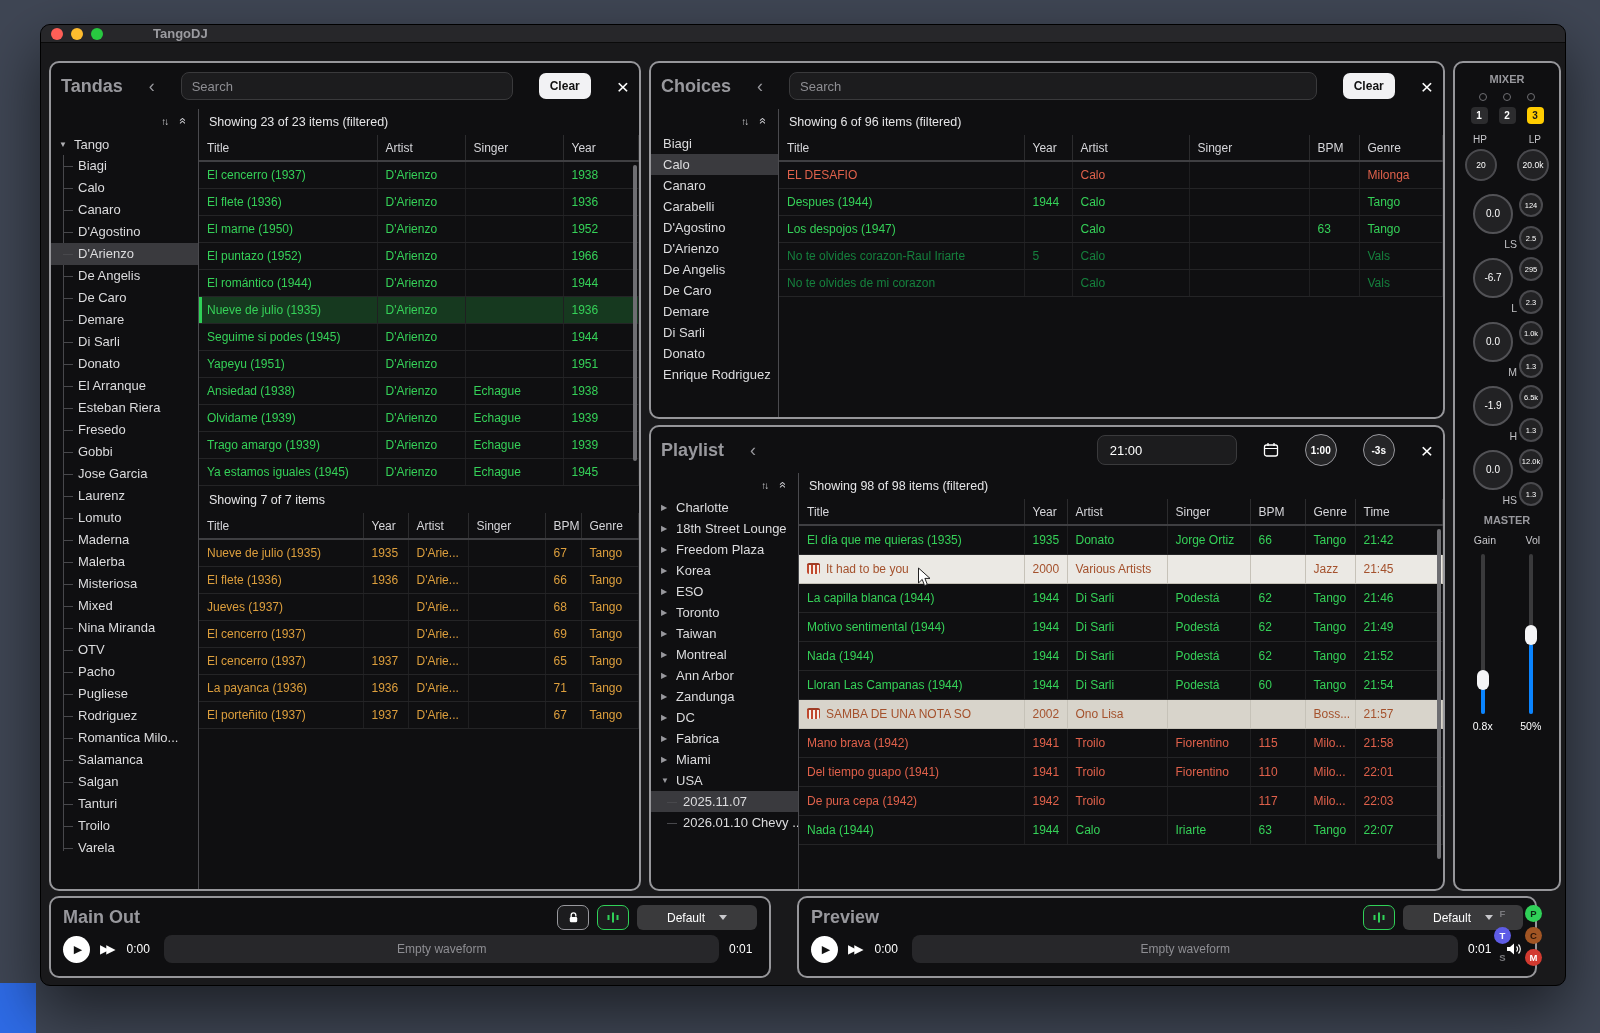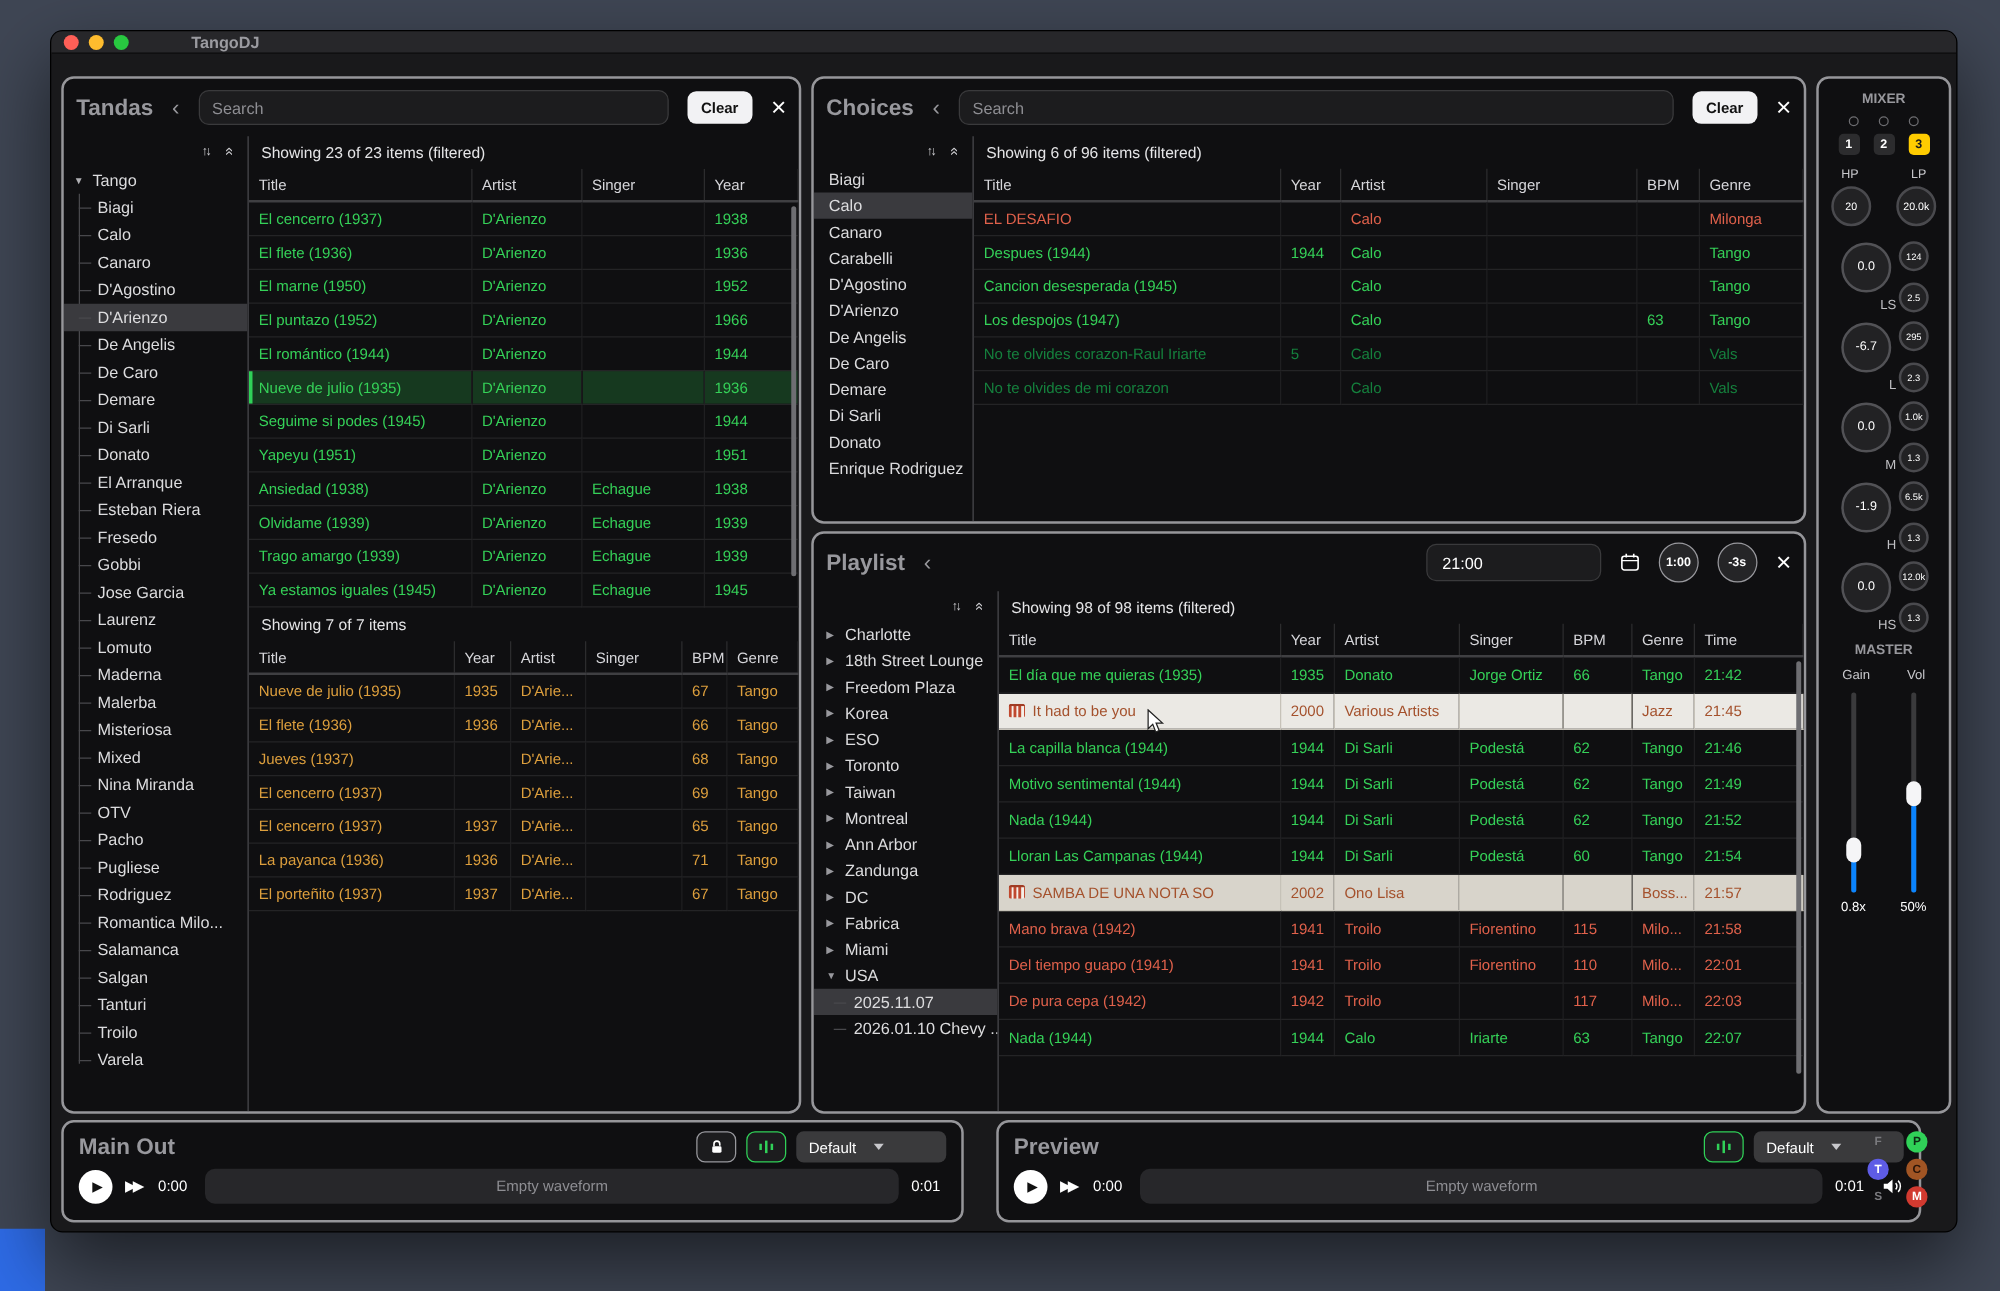--- a/index.html
+++ b/index.html
@@ -15,21 +15,21 @@
 .wintitle { color:#9b9ba0; font-weight:bold; font-size:13px; margin-left:42px; }
 
 .panel { position:absolute; border:2px solid #96969a; border-radius:10px; background:#0f0f11; overflow:hidden; }
 .p-tandas  { left:8px;   top:36px;  width:592px; height:830px; }
 .p-choices { left:608px; top:36px;  width:796px; height:358px; }
 .p-playlist{ left:608px; top:400px; width:796px; height:466px; }
 .p-mixer   { left:1412px;top:36px;  width:108px; height:830px; }
 .p-mainout { left:8px;   top:871px; width:722px; height:82px; }
 .p-preview { left:724px; top:871px; width:740px; height:82px;margin-left:32px; }
 
-.phead { display:flex; align-items:center; gap:15px; padding:8px 10px; height:46px; }
+.phead { display:flex; align-items:center; gap:26px; padding:8px 10px; height:46px; }
 .ptitle { color:#98989d; font-size:18px; font-weight:bold; white-space:nowrap; }
 .pchev { color:#98989d; font-size:18px; line-height:1; cursor:default; }
 .search { flex:1; height:28px; background:#1c1c1e; border:1px solid #3a3a3c; border-radius:8px; color:#fff; padding:0 10px; font-size:13px; outline:none; }
 .search::placeholder { color:#8e8e93; }
 .btn-clear { background:#f2f2f4; color:#111; border:none; border-radius:7px; font-weight:bold; font-size:12px; padding:6px 11px; font-family:inherit; }
 .btn-x { background:none; border:none; color:#fff; font-size:21px; line-height:1; font-family:inherit; }
 
 .pbody { display:flex; height:calc(100% - 46px); }
 .treecol { width:148px; border-right:1px solid #4a4a4e; position:relative; overflow:hidden; flex-shrink:0; }
 .listcol { width:128px; border-right:1px solid #4a4a4e; position:relative; overflow:hidden; flex-shrink:0; }
@@ -106,21 +106,21 @@
 .vslider .handle { position:absolute; left:50%; transform:translateX(-50%); width:12px; height:20px; background:#f5f5f7; border-radius:6px; }
 .sl-vals { color:#fff; }
 
 
 .outhead { display:flex; align-items:center; padding:7px 12px 0; }
 .outctrl { margin-left:auto; display:flex; gap:8px; align-items:center; }
 .icobtn { width:32px; height:25px; border-radius:7px; background:#1c1c1e; border:1px solid #98989d;
   display:flex; align-items:center; justify-content:center; }
 .icobtn.green { border-color:#30d158; }
 .select { background:#3a3a3c; border-radius:6px; height:25px; display:flex; align-items:center; padding:0 10px;
-  color:#fff; font-size:12px; min-width:120px; justify-content:flex-start; gap:14px; }
+  color:#fff; font-size:12px; min-width:120px; justify-content:center; gap:14px; }
 .selchev { width:0; height:0; border-left:4px solid transparent; border-right:4px solid transparent; border-top:5px solid #c8c8cc; }
 .transport { display:flex; align-items:center; gap:10px; padding:5px 12px 0; }
 .playbtn { width:27px; height:27px; border-radius:50%; background:#fff; border:none; color:#111; font-size:11px;
   display:flex; align-items:center; justify-content:center; padding-left:3px; flex-shrink:0; }
 .ffbtn { background:none; border:none; color:#fff; font-size:12px; letter-spacing:-3px; padding:0 4px 0 0; }
 .time { color:#fff; font-size:12px; min-width:28px; }
 .wave { flex:1; height:28px; background:#27272a; border-radius:8px; display:flex; align-items:center; justify-content:center;
   color:#8e8e93; font-size:12px; }
 
 
@@ -440,28 +440,20 @@
               </tr>
               <tr class="row green">
                 <td>Despues (1944)</td>
                 <td>1944</td>
                 <td>Calo</td>
                 <td></td>
                 <td></td>
                 <td>Tango</td>
               </tr>
               <tr class="row green">
-                <td>Cancion desesperada (1945)</td>
-                <td></td>
-                <td>Calo</td>
-                <td></td>
-                <td></td>
-                <td>Tango</td>
-              </tr>
-              <tr class="row green">
                 <td>Los despojos (1947)</td>
                 <td></td>
                 <td>Calo</td>
                 <td></td>
                 <td>63</td>
                 <td>Tango</td>
               </tr>
               <tr class="row blue">
                 <td>No te olvides corazon-Raul Iriarte</td>
                 <td>5</td>

